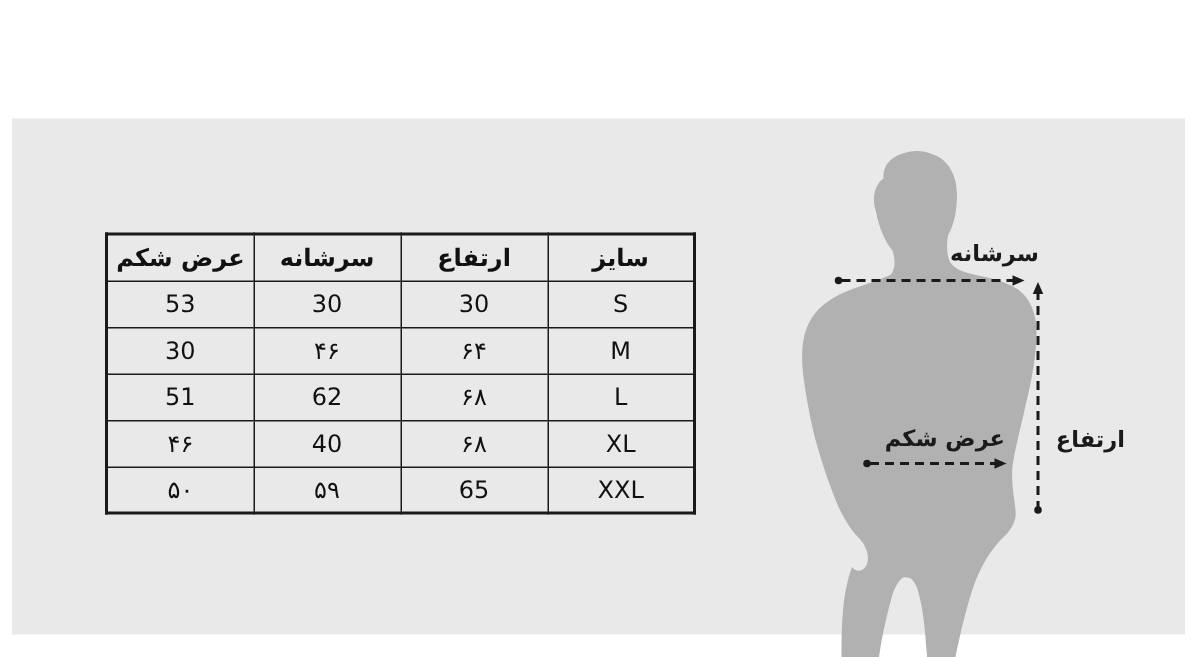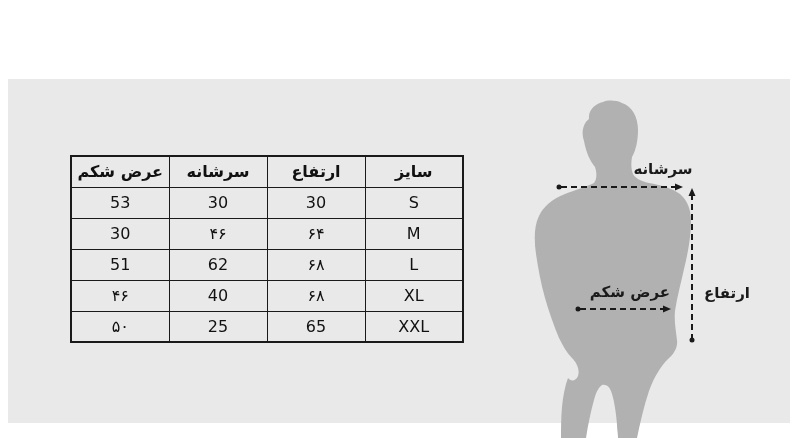--- a/index.html
+++ b/index.html
@@ -68,21 +68,21 @@
       </tr>
       <tr>
         <td class="latin">XL</td>
         <td>۶۸</td>
         <td>40</td>
         <td>۴۶</td>
       </tr>
       <tr>
         <td class="latin">XXL</td>
         <td>65</td>
-        <td>25</td>
+        <td>۵۹</td>
         <td>۵۰</td>
       </tr>
     </tbody>
   </table>
 
   <svg class="figure-svg" viewBox="0 0 185 343" xmlns="http://www.w3.org/2000/svg">
     <path fill="#b1b1b1" d="
       M 78 7
       C 70 9, 63 15, 64 24
       C 58 28, 56 38, 59 46

